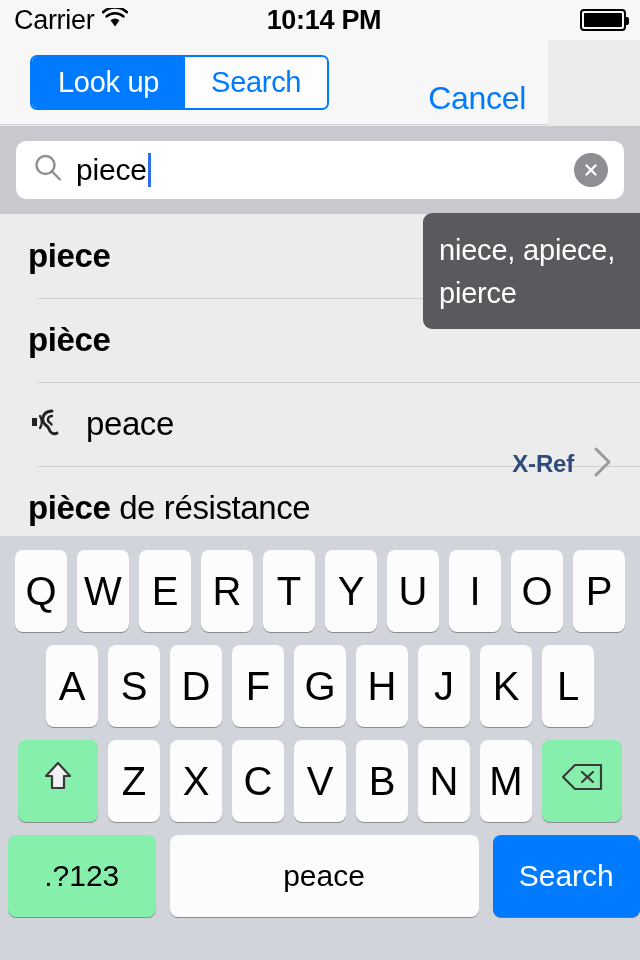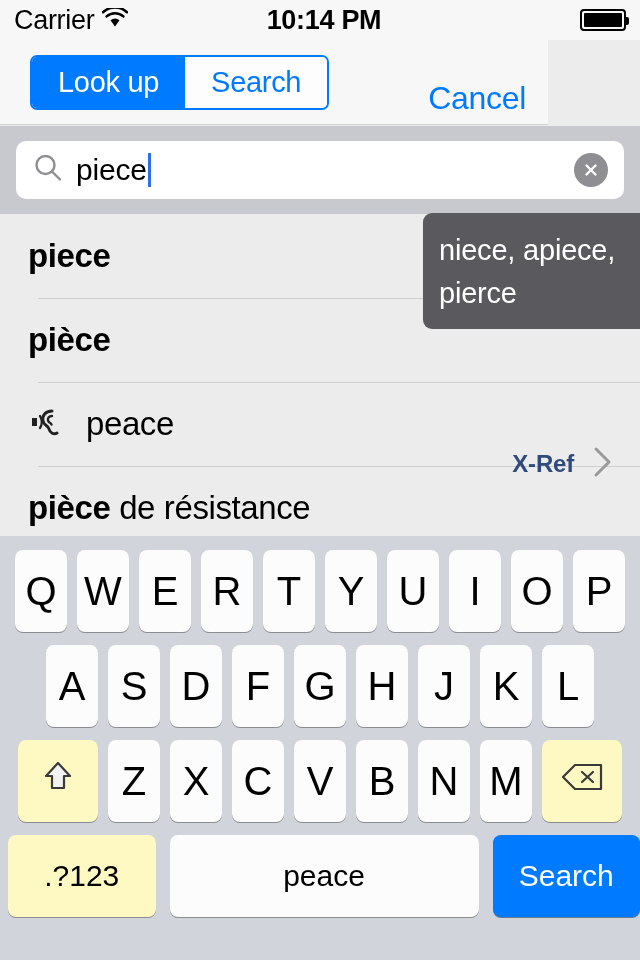--- a/index.html
+++ b/index.html
@@ -128,21 +128,21 @@
   .krow3 { padding-top: 13px; gap: 10px; }
   .krow4 { padding-top: 13px; gap: 0; }
   .key {
     background: #fcfcfc; border-radius: 8px;
     box-shadow: 0 1px 0 #8a8c90;
     display: flex; align-items: center; justify-content: center;
     font-size: 40px; color: #000; font-weight: 300;
   }
   .key.letter { width: 52px; height: 82px; }
   .key.special {
-    background: #fef9c3; box-shadow: 0 1px 0 #8a8c90;
+    background: #86efac; box-shadow: 0 1px 0 #8a8c90;
   }
   .key.shift { width: 80px; height: 82px; }
   .key.backspace { width: 80px; height: 82px; }
   .key.numeric {
     width: 148px; height: 82px; font-size: 30px; font-weight: 400;
     margin-left: 8px;
   }
   .key.space {
     width: 310px; height: 82px; font-size: 30px; font-weight: 400;
     margin-left: 14px;

